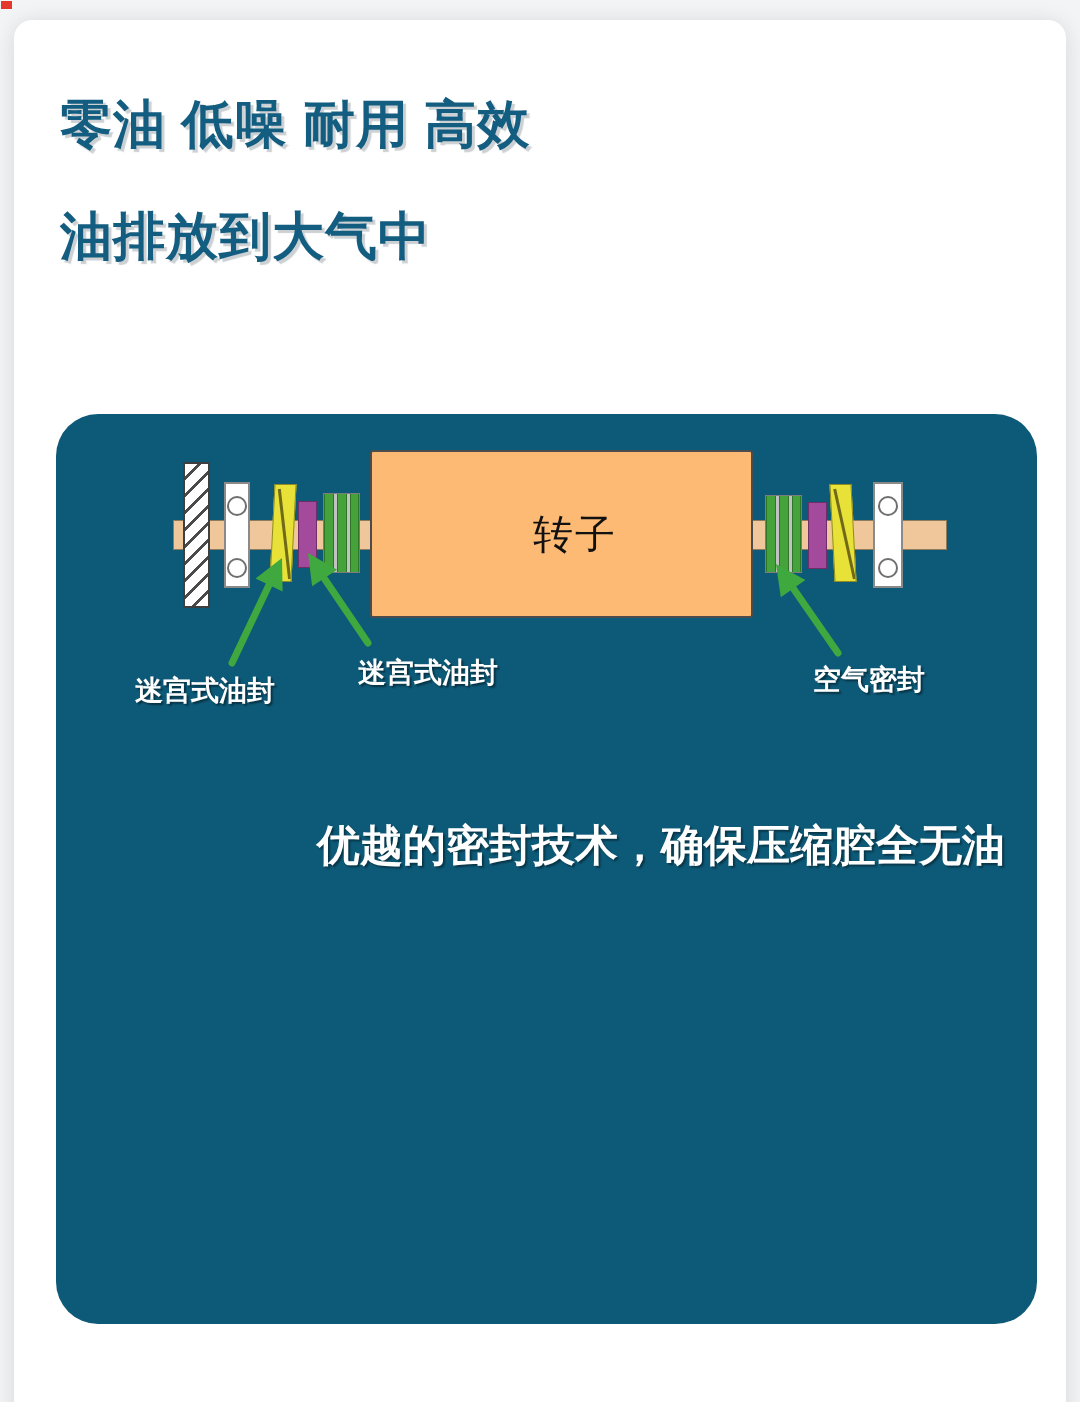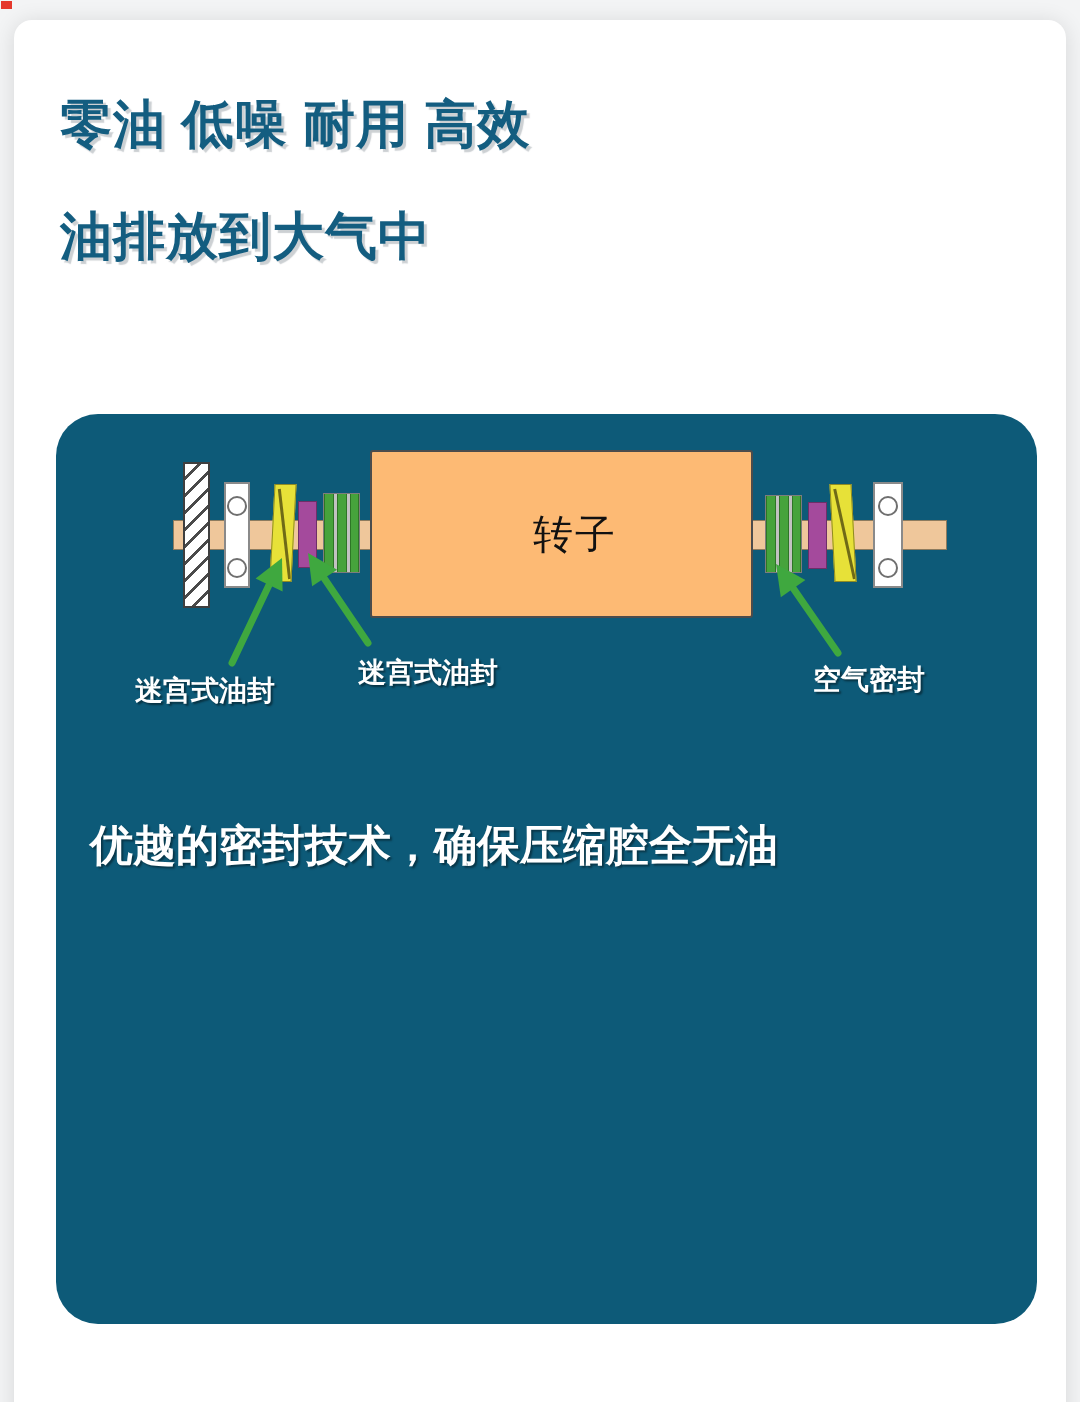--- a/index.html
+++ b/index.html
@@ -88,21 +88,21 @@
     text-shadow:2px 2px 2px rgba(0,0,0,0.45); white-space:nowrap;
   }
   .diagram-label.labyrinth { left:79px;  top:258px; }
   .diagram-label.oildrain  { left:302px; top:240px; }
   .diagram-label.air       { left:737px; top:247px;margin-left:20px; }
   
   .copy { position:absolute; left:34px; top:406px; width:915px; color:#ffffff; }
   .copy-heading {
     font-size:43px; font-weight:bold; line-height:50px;
     text-shadow:2px 2px 2px rgba(0,0,0,0.4);
-    margin-bottom:16px; white-space:nowrap;
+    margin-bottom:16px; white-space:nowrap;text-align:right;
   }
   .bullet-list { list-style:none; }
   .bullet-item {
     position:relative; padding-left:45px; font-size:37px; line-height:86px;
     text-shadow:2px 2px 2px rgba(0,0,0,0.4);
   }
   .bullet-dot {
     position:absolute; left:0; top:28px; width:27px; height:31px;
     background:#ffffff; border-radius:50%;
   }

